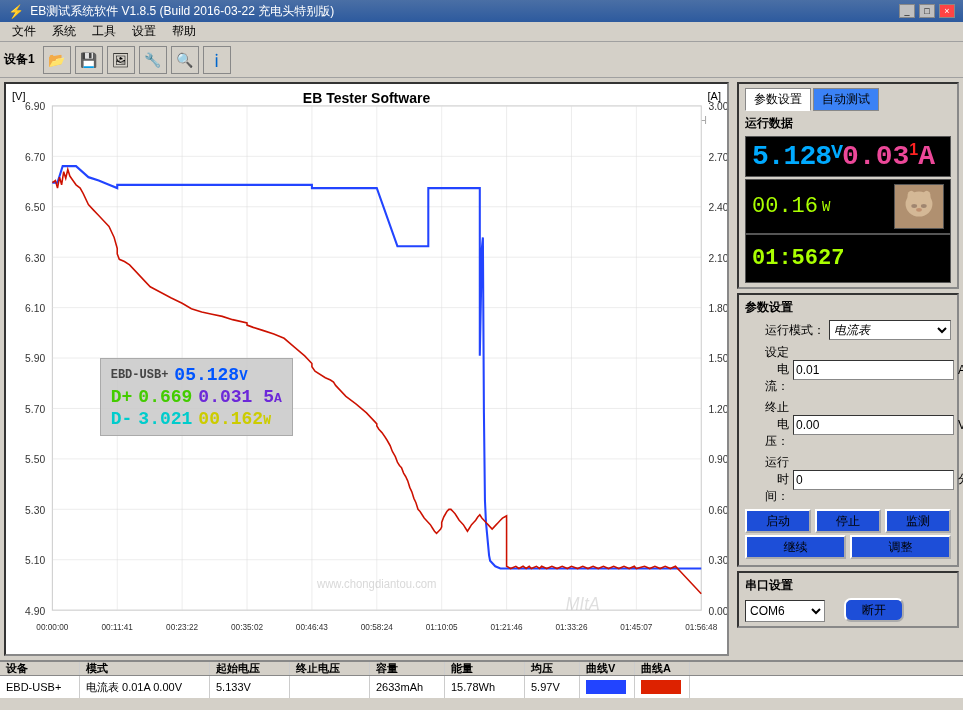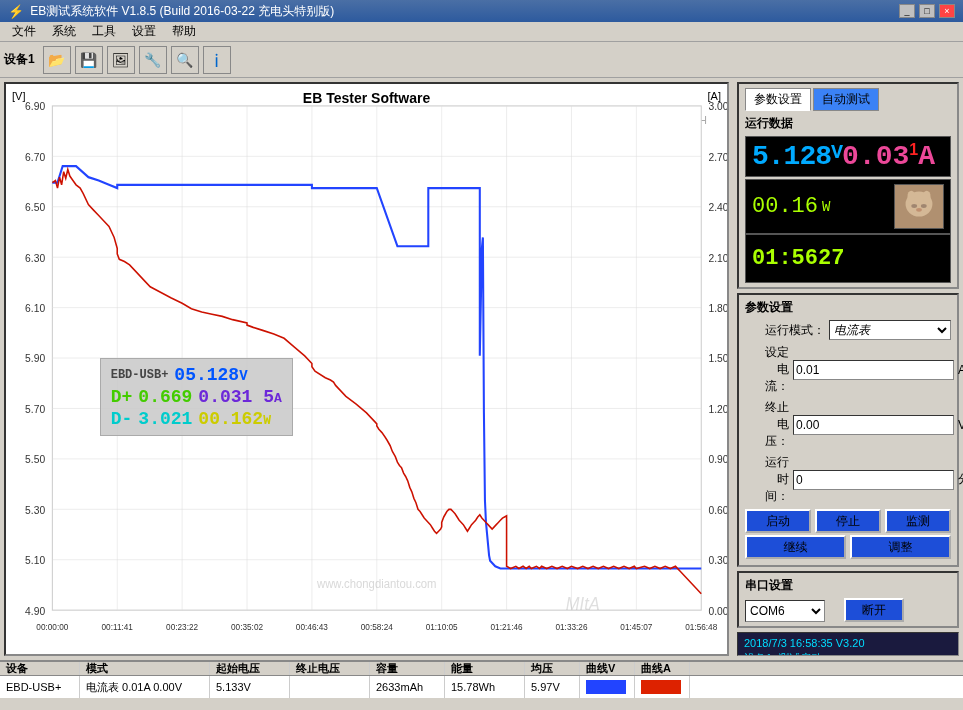--- a/index.html
+++ b/index.html
@@ -567,30 +567,24 @@
         <button class="ctrl-btn">调整</button>
       </div>
     </div>
 
     <div class="panel-section">
       <div class="section-title">串口设置</div>
       <div class="serial-row">
         <select class="com-select">
           <option>COM6</option>
         </select>
-        <button class="ctrl-btn" style="flex:none; width:60px;">断开</button>
+        <button class="ctrl-btn" style="flex:none; width:60px;border-radius:7px;">断开</button>
       </div>
     </div>
 
-    <div class="log-box">
-      <div class="log-line">2018/7/3 16:58:35  V3.20</div>
-      <div class="log-line">
-        <span>设备1: 测试启动</span>
-      </div>
-    </div>
   </div>
 </div>
 
 <div class="bottom-table">
   <div class="table-header">
     <div class="table-cell col-device">设备</div>
     <div class="table-cell col-mode">模式</div>
     <div class="table-cell col-start">起始电压</div>
     <div class="table-cell col-end">终止电压</div>
     <div class="table-cell col-cap">容量</div>

